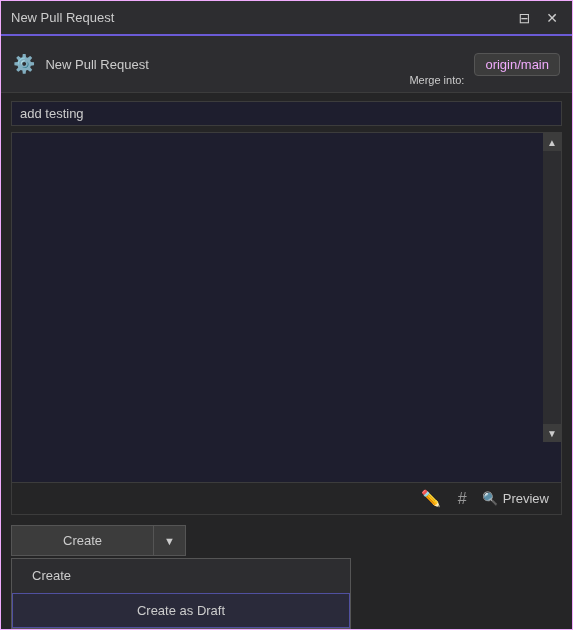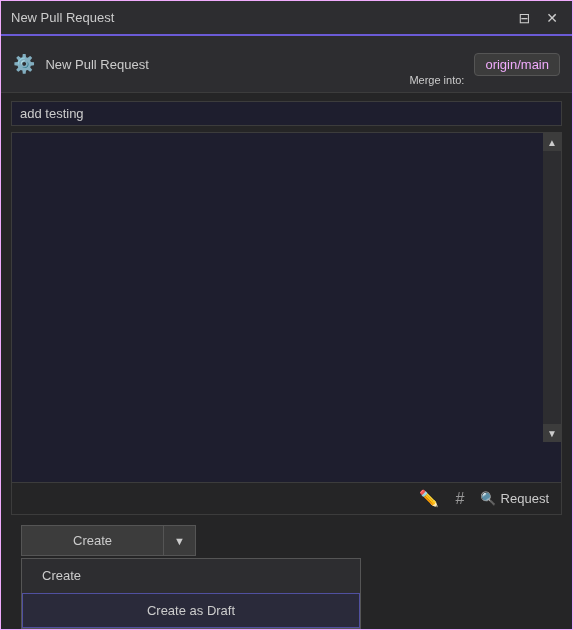--- a/index.html
+++ b/index.html
@@ -198,21 +198,21 @@
       color: #cccccc;
       cursor: pointer;
       font-size: 13px;
       display: flex;
       align-items: center;
       gap: 4px;
       padding: 2px 4px;
     }
 
     .bottom-bar {
-      padding: 10px 10px 0 20px;
+      padding: 10px 10px 0 10px;
       flex-shrink: 0;
     }
 
     .create-btn-group {
       display: flex;
       width: 175px;
     }
 
     .create-main-btn {
       background: #3c3c3c;
@@ -300,21 +300,21 @@
       </div>
       <div class="editor-toolbar">
         <button class="editor-tool-btn">
           <span>✏️</span>
         </button>
         <button class="editor-tool-btn">
           <span>#</span>
         </button>
         <button class="preview-btn">
           <span>🔍</span>
-          <span>Request</span>
+          <span>Preview</span>
         </button>
       </div>
     </div>
 
   </div>
 
   <div class="bottom-bar">
     <div class="create-btn-group">
       <button class="create-main-btn">Create</button>
       <button class="create-dropdown-btn">

